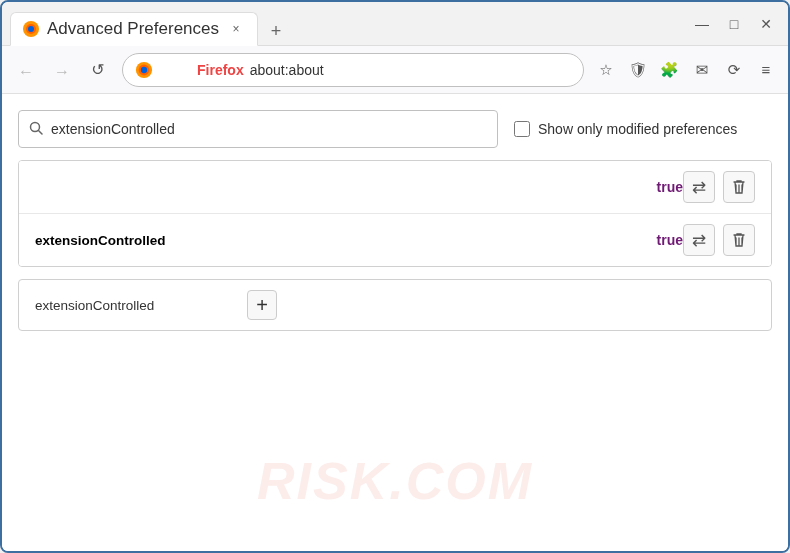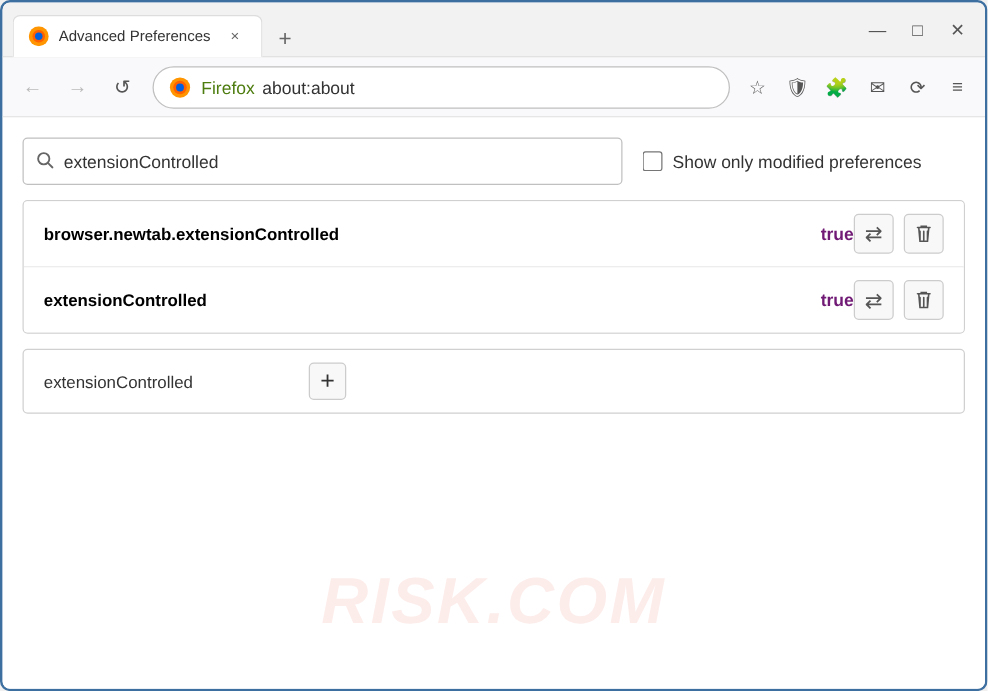--- a/index.html
+++ b/index.html
@@ -56,21 +56,21 @@
       bottom: -1px;
     }
 
     .tab-favicon {
       width: 16px;
       height: 16px;
       flex-shrink: 0;
     }
 
     .tab-title {
-      font-size: 12px;
+      font-size: 17px;
       color: #333;
       flex: 1;
       white-space: nowrap;
       overflow: hidden;
       text-overflow: ellipsis;
     }
 
     .tab-close {
       width: 18px;
       height: 18px;
@@ -165,22 +165,23 @@
 
     .address-bar-text {
       font-size: 14px;
       color: #333;
       display: flex;
       align-items: center;
       gap: 6px;
     }
 
     .address-domain {
-      font-weight: 400;
-      color: #4d7c0f;
+      font-weight: 700;
+      color: #ef4444;
+      margin-left: 36px;
     }
 
     .nav-icons {
       display: flex;
       align-items: center;
       gap: 4px;
     }
 
     .nav-icon {
       width: 28px;
@@ -467,21 +468,20 @@
       </div>
       <div class="show-modified-row">
         <input type="checkbox" class="checkbox-input" style="">
         <span>Show only modified preferences</span>
       </div>
     </div>
 
     <div class="prefs-table">
 
       <div class="pref-row">
-        <div class="pref-name">browser.newtab.extensionControlled</div>
         <div class="pref-value">true</div>
         <div class="pref-actions">
           <div class="pref-action-btn">
             <span class="transfer-icon">⇄</span>
           </div>
           <div class="pref-action-btn">
             <svg width="16" height="18" viewBox="0 0 16 18" fill="none">
               <path d="M3 4h10M6 4V3h4v1M5 7v7M8 7v7M11 7v7M4 4l1 11h6l1-11H4z" stroke="#555" stroke-width="1.3" stroke-linecap="round"></path>
             </svg>
           </div>

